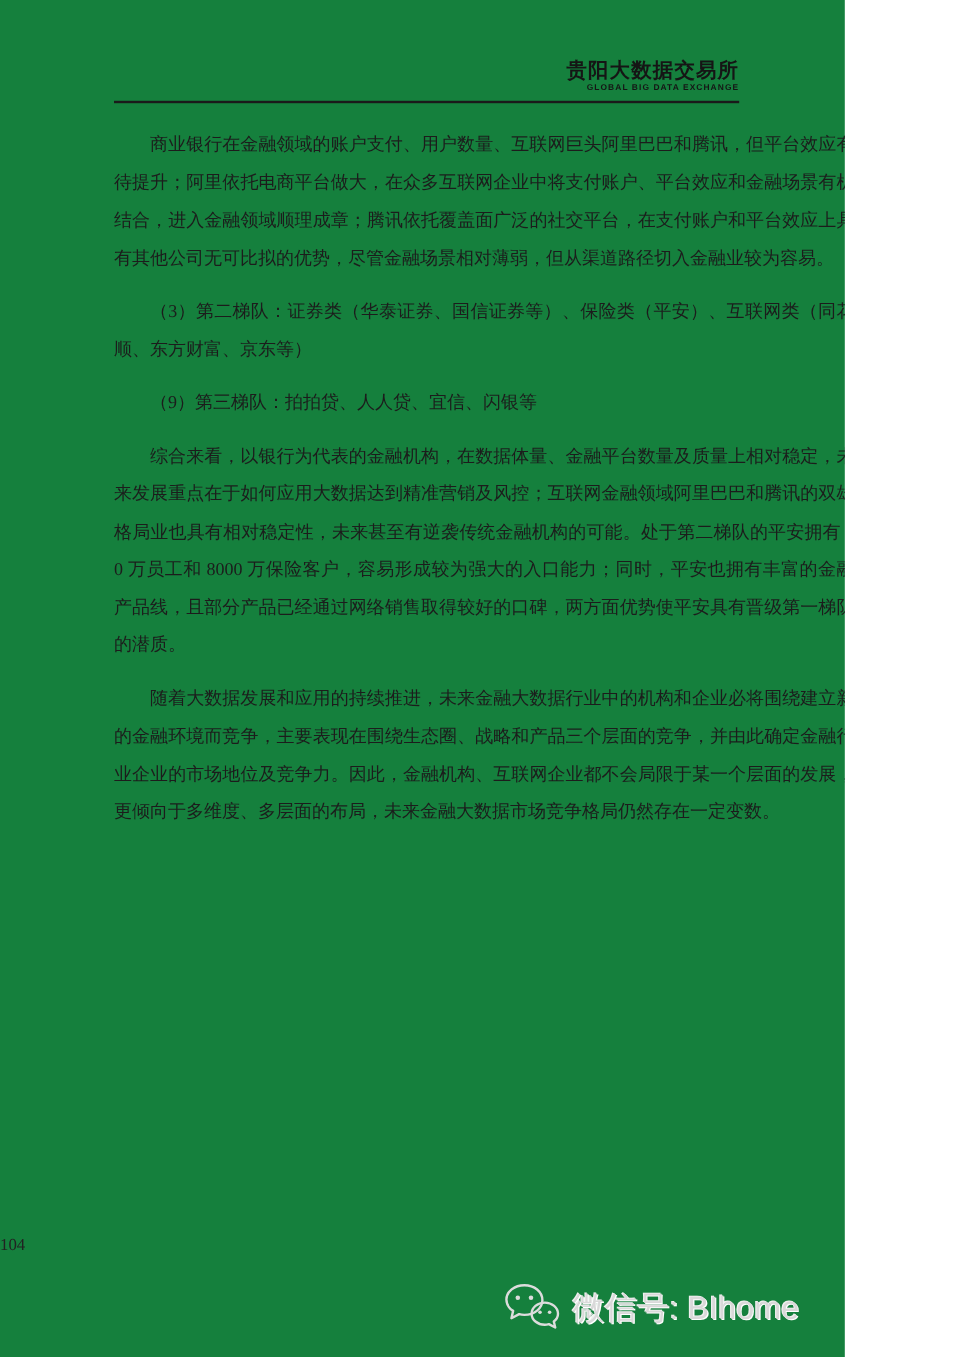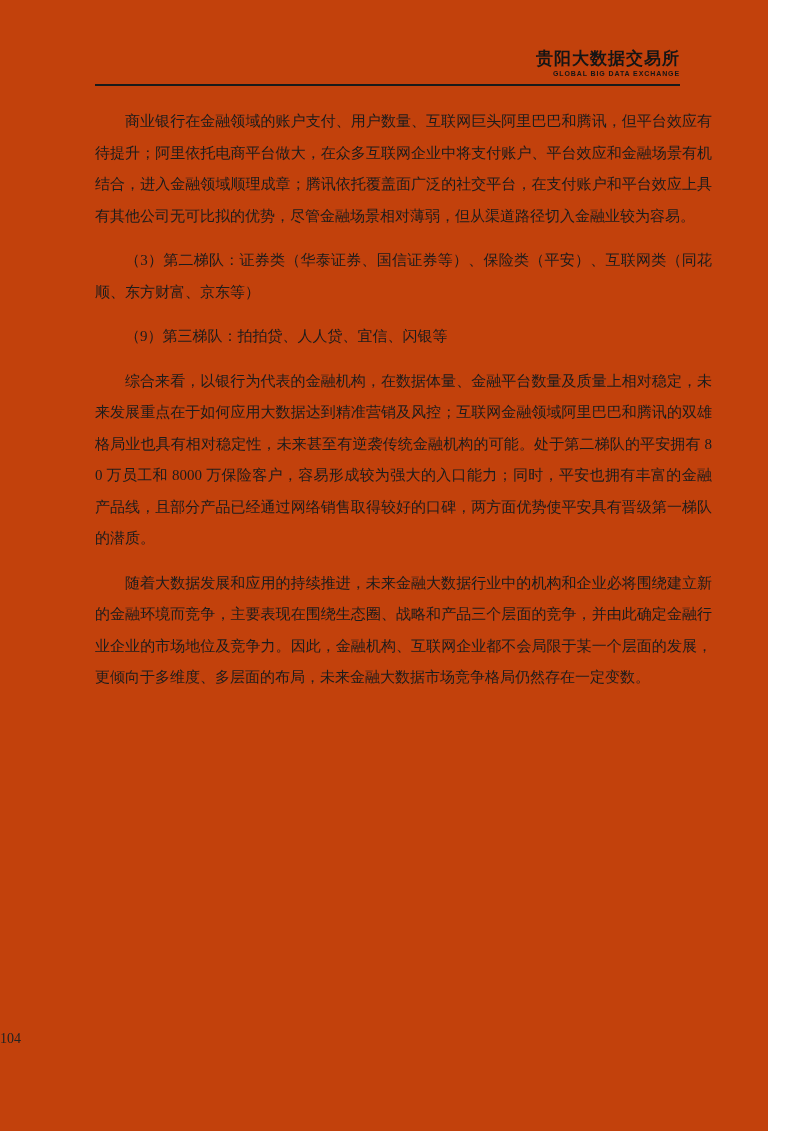--- a/index.html
+++ b/index.html
@@ -1,20 +1,20 @@
 <!DOCTYPE html>
 <html><head>
 <meta charset="utf-8">
 <style>
   html, body { margin: 0; padding: 0; background: #ffffff; }
   .page {
     position: relative;
-    width: 768px;
+    width: 704px;
     height: 1131px;
-    background: #c2410c;
+    background: #15803d;
     overflow: hidden;
     font-family: "Liberation Serif", "DejaVu Serif", serif;
     color: #1c1c1c;
   }
   
   .header-logo {
     position: absolute;
     top: 50px;
     right: 88px;
     text-align: right;
@@ -101,14 +101,31 @@
   <div class="doc-body">
       <p class="para">商业银行在金融领域的账户支付、用户数量、互联网巨头阿里巴巴和腾讯，但平台效应有待提升；阿里依托电商平台做大，在众多互联网企业中将支付账户、平台效应和金融场景有机结合，进入金融领域顺理成章；腾讯依托覆盖面广泛的社交平台，在支付账户和平台效应上具有其他公司无可比拟的优势，尽管金融场景相对薄弱，但从渠道路径切入金融业较为容易。</p>
       <p class="para">（3）第二梯队：证券类（华泰证券、国信证券等）、保险类（平安）、互联网类（同花顺、东方财富、京东等）</p>
       <p class="para">（9）第三梯队：拍拍贷、人人贷、宜信、闪银等</p>
       <p class="para">综合来看，以银行为代表的金融机构，在数据体量、金融平台数量及质量上相对稳定，未来发展重点在于如何应用大数据达到精准营销及风控；互联网金融领域阿里巴巴和腾讯的双雄格局业也具有相对稳定性，未来甚至有逆袭传统金融机构的可能。处于第二梯队的平安拥有 80 万员工和 8000 万保险客户，容易形成较为强大的入口能力；同时，平安也拥有丰富的金融产品线，且部分产品已经通过网络销售取得较好的口碑，两方面优势使平安具有晋级第一梯队的潜质。</p>
       <p class="para">随着大数据发展和应用的持续推进，未来金融大数据行业中的机构和企业必将围绕建立新的金融环境而竞争，主要表现在围绕生态圈、战略和产品三个层面的竞争，并由此确定金融行业企业的市场地位及竞争力。因此，金融机构、互联网企业都不会局限于某一个层面的发展，更倾向于多维度、多层面的布局，未来金融大数据市场竞争格局仍然存在一定变数。</p>
     </div>
 
   <div class="page-number">104</div>
 
+  <div class="wechat-watermark">
+    <span class="wechat-icon">
+      <svg width="48" height="44" viewBox="0 0 48 44">
+        <g fill="none" stroke="#dcdcdc" stroke-width="2" stroke-linejoin="round">
+          <path d="M18 3 C9.7 3 3 8.4 3 15 c0 3.8 2.2 7.2 5.6 9.4 L7.2 30.5 l6.4 -3.4 c1.4 0.4 2.9 0.6 4.4 0.6 8.3 0 15 -5.4 15 -12.1 C33 8.4 26.3 3 18 3 Z"></path>
+          <path d="M35 17.5 c-6.1 0 -11 4.1 -11 9.2 0 5.1 4.9 9.2 11 9.2 1.2 0 2.3 -0.2 3.4 -0.5 l5.3 2.8 -1.2 -5 c2.2 -1.7 3.5 -4 3.5 -6.5 0 -5.1 -4.9 -9.2 -11 -9.2 Z"></path>
+        </g>
+        <g fill="#dcdcdc">
+          <circle cx="12.5" cy="13.5" r="1.9"></circle>
+          <circle cx="23.5" cy="13.5" r="1.9"></circle>
+          <circle cx="31" cy="25.5" r="1.5"></circle>
+          <circle cx="39" cy="25.5" r="1.5"></circle>
+        </g>
+      </svg>
+    </span>
+    <span class="wm-text">微信号: BIhome</span>
+  </div>
 
 </div>
 
 </body></html>

